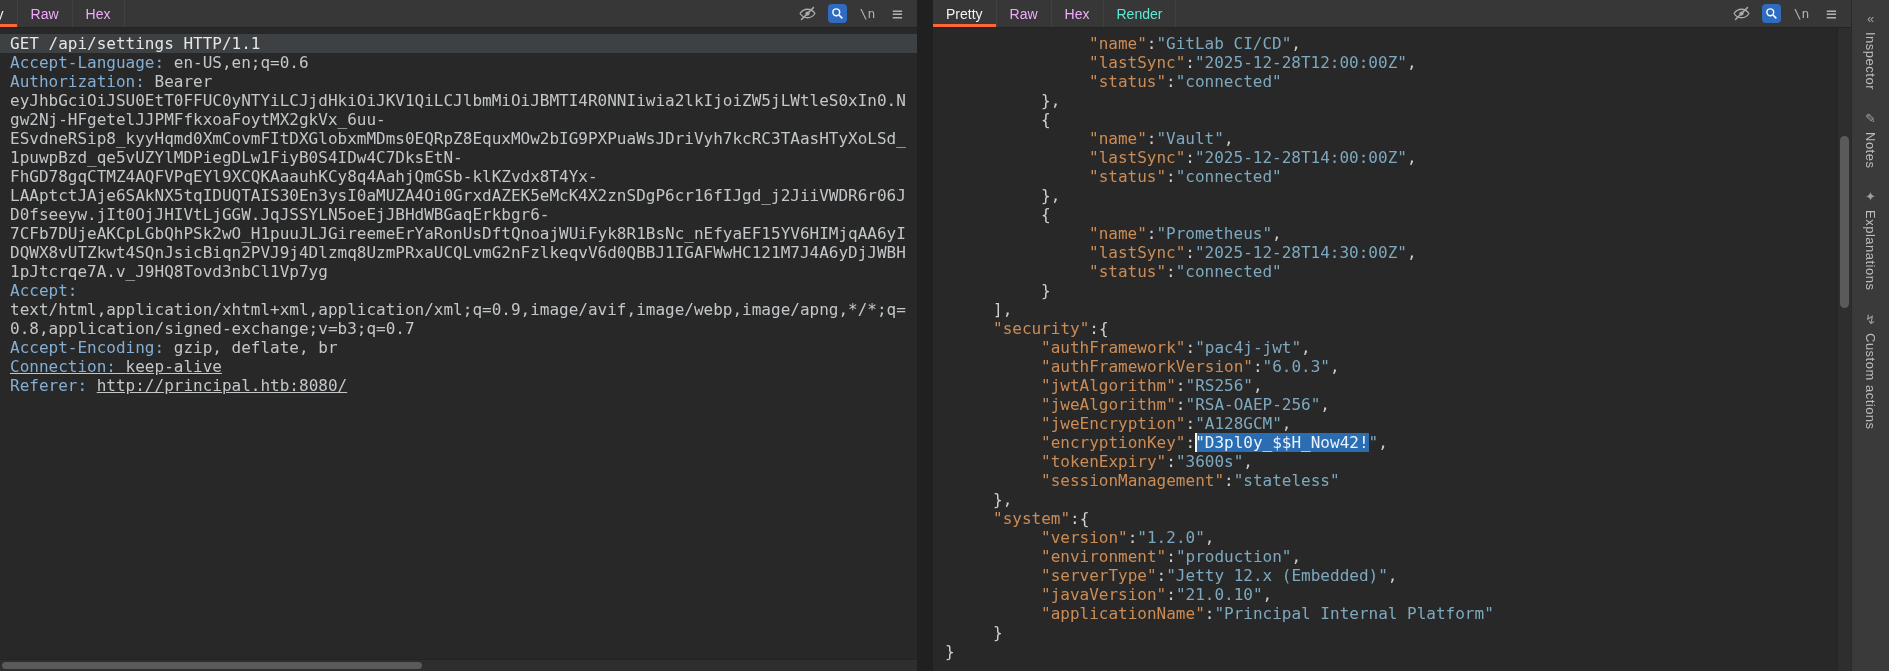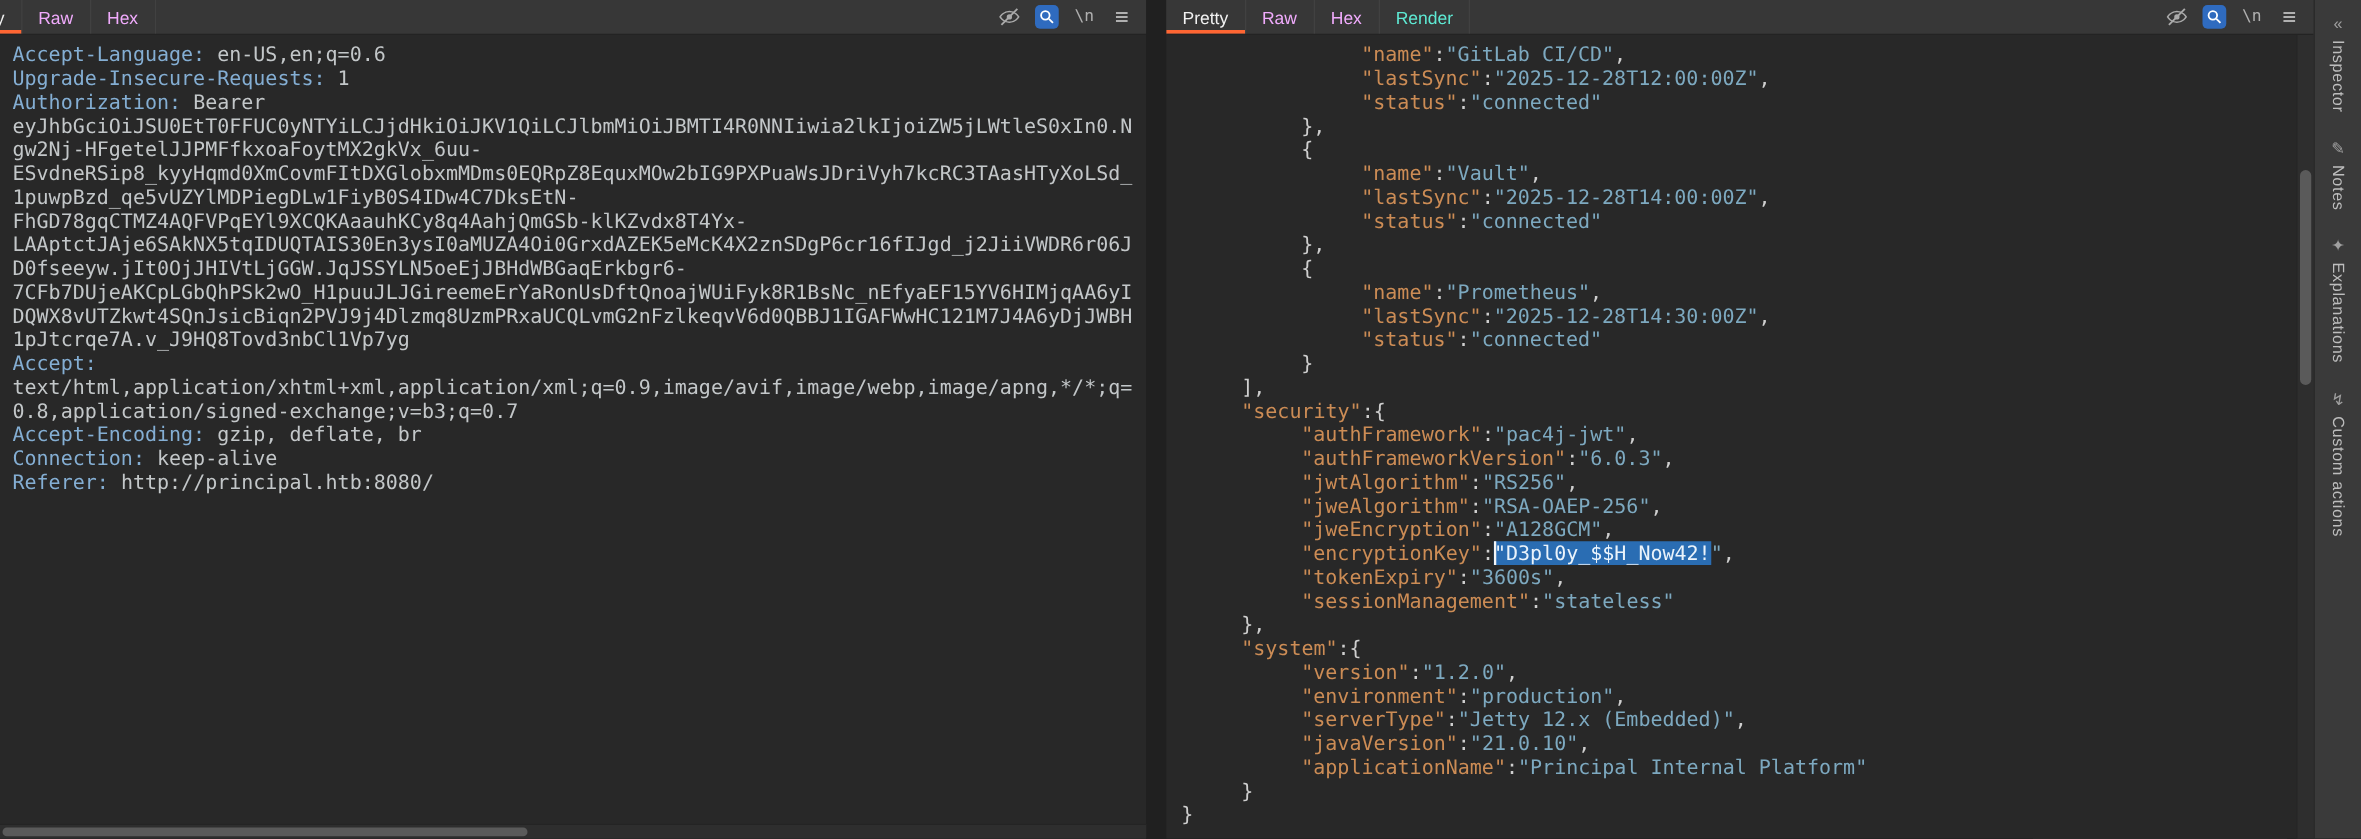--- a/index.html
+++ b/index.html
@@ -31,23 +31,23 @@
 
   
   .editor { flex: 1 1 auto; overflow: hidden; padding-top: 6px;
     font-family: "DejaVu Sans Mono", monospace; font-size: 16px; line-height: 19px; }
   .editor-wrap { display: flex; flex: 1 1 auto; min-height: 0; }
   #response-editor { flex: 1 1 auto; }
 
   
   .rline { padding: 0 10px; color: #c3c7c9; overflow-wrap: break-word; word-break: normal; }
   .rline.first { background: #3d4143; color: #e4e6e7; }
-  .rline.u { }
+  .rline.u { text-decoration: underline; }
   .hname { color: #84aed3; }
-  .hval.link { }
+  .hval.link { text-decoration: underline; }
 
   
   .jline { white-space: pre; padding-right: 8px; }
   .tk-k   { color: #cc8c55; }
   .tk-p   { color: #cfcfcf; }
   .tk-s   { color: #7da9c0; }
   .tk-sel { color: #eaf3fb; background: #2a6db3; box-shadow: inset 2px 0 0 #f5f5f5; }
 
   
   .vscroll { flex: 0 0 14px; background: #2e2e2e; border-left: 1px solid #242424; position: relative; }
@@ -88,22 +88,22 @@
             <svg width="13" height="13" viewBox="0 0 16 16">
               <circle cx="6.5" cy="6.5" r="4.2" fill="none" stroke="#ffffff" stroke-width="1.8"></circle>
               <line x1="10" y1="10" x2="14" y2="14" stroke="#ffffff" stroke-width="1.8"></line>
             </svg>
           </span>
           <span class="ticon glyph">\n</span>
           <span class="ticon glyph menu">≡</span>
         </div>
     </div>
     <div class="editor" id="request-editor">
+        <div class="rline first">GET /api/settings HTTP/1.1</div>
         <div class="rline"><span class="hname">Accept-Language: </span><span class="hval">en-US,en;q=0.6</span></div>
-        <div class="rline"><span class="hname">Upgrade-Insecure-Requests: </span><span class="hval">1</span></div>
         <div class="rline"><span class="hname">Authorization: </span><span class="hval">Bearer eyJhbGciOiJSU0EtT0FFUC0yNTYiLCJjdHkiOiJKV1QiLCJlbmMiOiJBMTI4R0NNIiwia2lkIjoiZW5jLWtleS0xIn0.Ngw2Nj-HFgetelJJPMFfkxoaFoytMX2gkVx_6uu-ESvdneRSip8_kyyHqmd0XmCovmFItDXGlobxmMDms0EQRpZ8EquxMOw2bIG9PXPuaWsJDriVyh7kcRC3TAasHTyXoLSd_1puwpBzd_qe5vUZYlMDPiegDLw1FiyB0S4IDw4C7DksEtN-FhGD78gqCTMZ4AQFVPqEYl9XCQKAaauhKCy8q4AahjQmGSb-klKZvdx8T4Yx-LAAptctJAje6SAkNX5tqIDUQTAIS30En3ysI0aMUZA4Oi0GrxdAZEK5eMcK4X2znSDgP6cr16fIJgd_j2JiiVWDR6r06JD0fseeyw.jIt0OjJHIVtLjGGW.JqJSSYLN5oeEjJBHdWBGaqErkbgr6-7CFb7DUjeAKCpLGbQhPSk2wO_H1puuJLJGireemeErYaRonUsDftQnoajWUiFyk8R1BsNc_nEfyaEF15YV6HIMjqAA6yIDQWX8vUTZkwt4SQnJsicBiqn2PVJ9j4Dlzmq8UzmPRxaUCQLvmG2nFzlkeqvV6d0QBBJ1IGAFWwHC121M7J4A6yDjJWBH1pJtcrqe7A.v_J9HQ8Tovd3nbCl1Vp7yg</span></div>
         <div class="rline"><span class="hname">Accept: </span><span class="hval">text/html,application/xhtml+xml,application/xml;q=0.9,image/avif,image/webp,image/apng,*/*;q=0.8,application/signed-exchange;v=b3;q=0.7</span></div>
         <div class="rline"><span class="hname">Accept-Encoding: </span><span class="hval">gzip, deflate, br</span></div>
         <div class="rline u"><span class="hname">Connection: </span><span class="hval">keep-alive</span></div>
         <div class="rline"><span class="hname">Referer: </span><span class="hval link">http://principal.htb:8080/</span></div>
       </div>
     <div class="hscroll">
       <div class="hthumb"></div>
     </div>
   </section>

